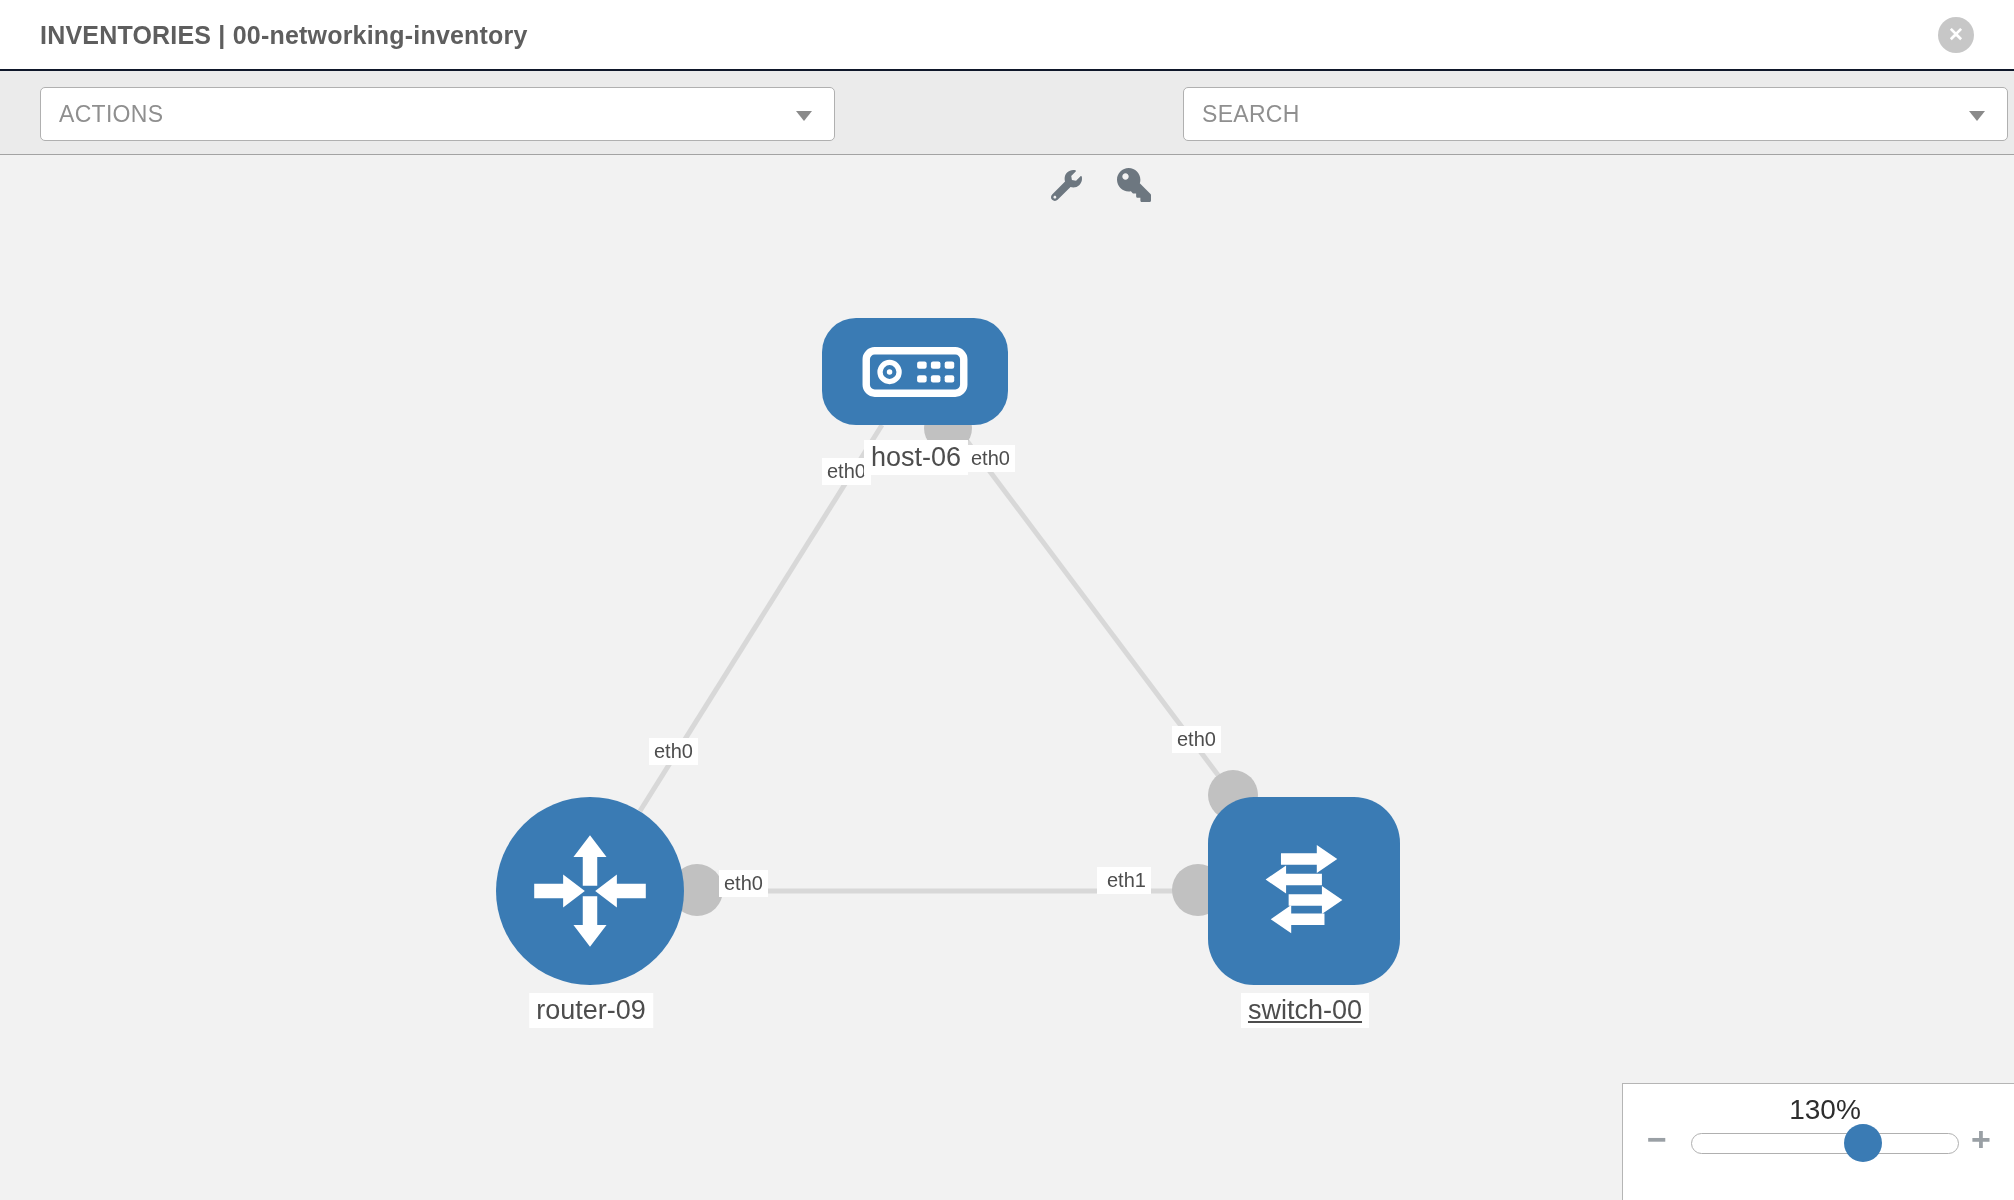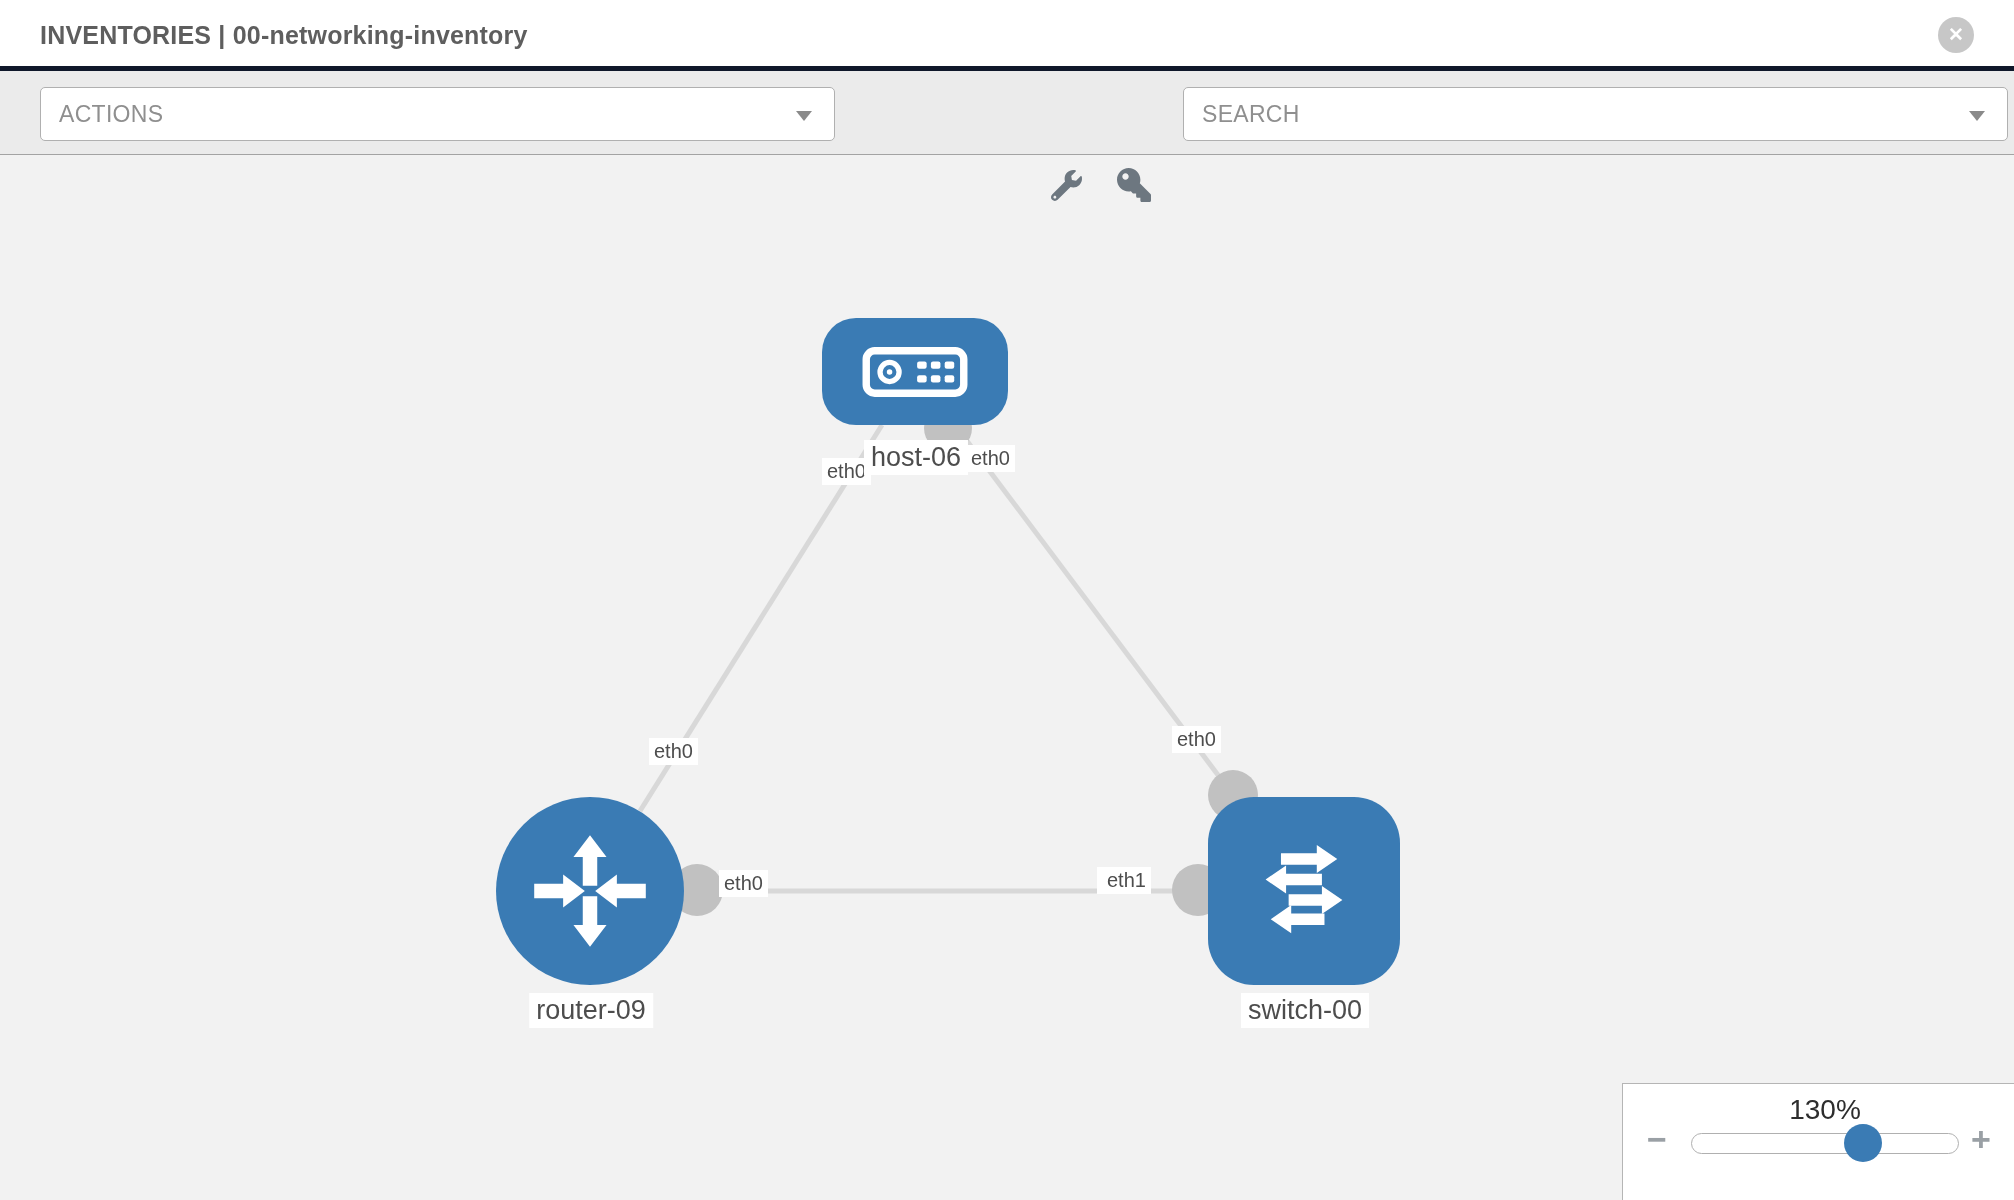--- a/index.html
+++ b/index.html
@@ -1,21 +1,21 @@
 <!DOCTYPE html>
 <html><head>
 <meta charset="utf-8">
 <style>
   * { margin:0; padding:0; box-sizing:border-box; }
   html,body { width:2014px; height:1200px; overflow:hidden;
               font-family:"Liberation Sans", sans-serif; background:#f2f2f2; }
 
   
   .header { position:absolute; left:0; top:0; width:2014px; height:71px;
-            background:#ffffff; border-bottom:5px solid #0f172a; z-index:20; }
+            background:#ffffff; border-bottom:2px solid #0f172a; z-index:20; }
   .header-title { position:absolute; left:40px; top:0; line-height:71px;
                   font-size:25px; font-weight:bold; color:#5e5e5e; letter-spacing:0.2px; }
   .close-btn { position:absolute; left:1938px; top:17px; width:36px; height:36px;
                border-radius:50%; background:#c7c7c7; color:#ffffff; text-align:center;
                line-height:36px; font-size:19px; font-weight:bold; cursor:pointer; }
 
   
   .toolbar { position:absolute; left:0; top:71px; width:2014px; height:84px;
              background:#ebebeb; border-bottom:1px solid #a3a3a3; z-index:19; }
   .select-box { position:absolute; top:16px; height:54px; background:#ffffff;
@@ -42,21 +42,21 @@
   .node-host   { left:822px;  top:163px; width:186px; height:107px; border-radius:34px; }
   .node-router { left:496px;  top:642px; width:188px; height:188px; border-radius:50%; }
   .node-switch { left:1208px; top:642px; width:192px; height:188px; border-radius:46px; }
 
   .chip { position:absolute; background:#ffffff; color:#4d4d4d; z-index:4;
           white-space:nowrap; }
   .node-label { font-size:27px; padding:2px 7px; z-index:5; transform:translateX(-50%); }
   .if-label   { font-size:20px; padding:2px 5px; }
   .lbl-host   { left:916px;  top:285px; }
   .lbl-router { left:591px;  top:838px; }
-  .lbl-switch { left:1305px; top:838px; }
+  .lbl-switch { left:1305px; top:838px;text-decoration:underline; }
   .if-host-left    { left:822px;  top:303px; }
   .if-host-right   { left:966px;  top:290px; }
   .if-router-top   { left:649px;  top:583px; }
   .if-switch-top   { left:1172px; top:571px; }
   .if-router-right { left:719px;  top:715px; }
   .if-switch-under { left:1097px; top:712px; z-index:4; }
   .if-switch-left  { left:1085px; top:712px; z-index:5;margin-left:17px; }
 
   
   .zoom-panel { position:absolute; left:1622px; top:1083px; width:420px; height:150px;

